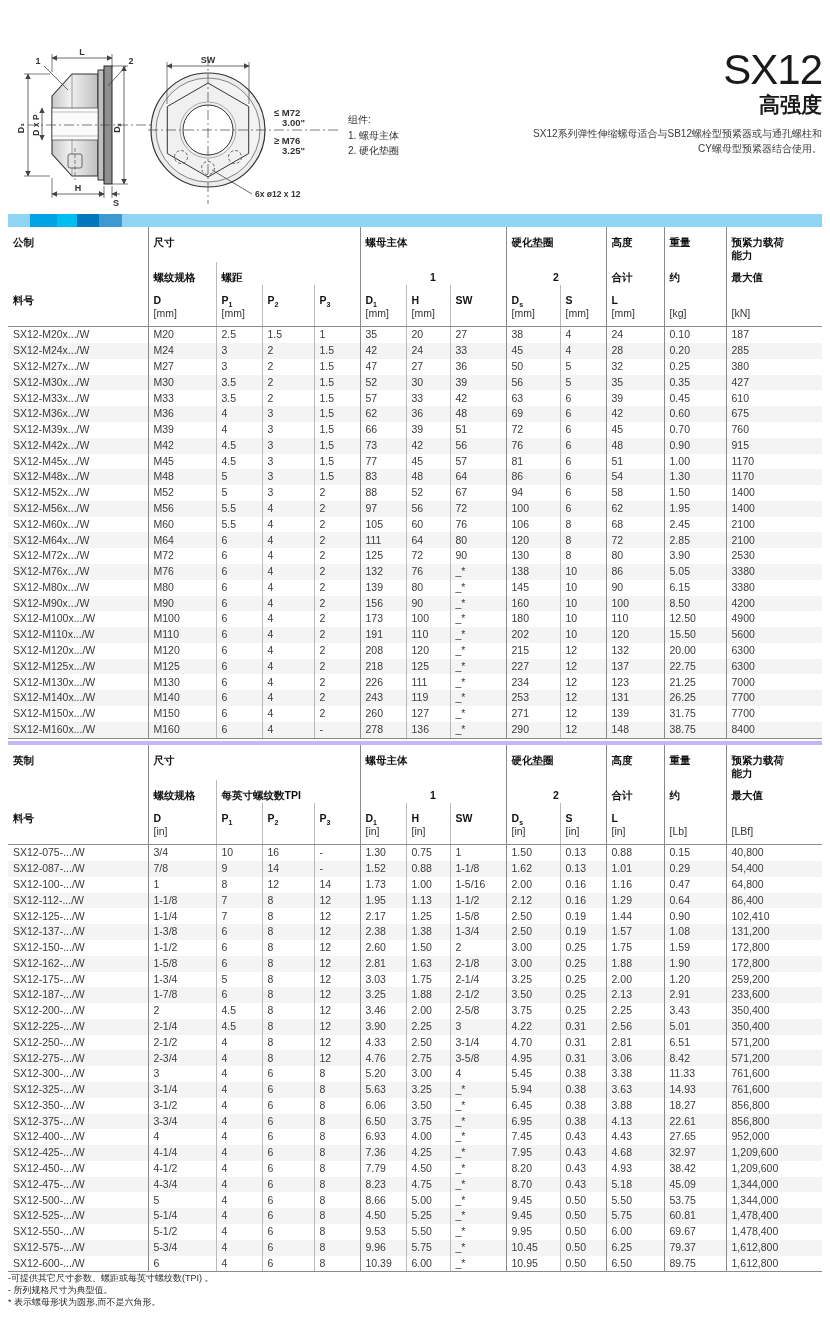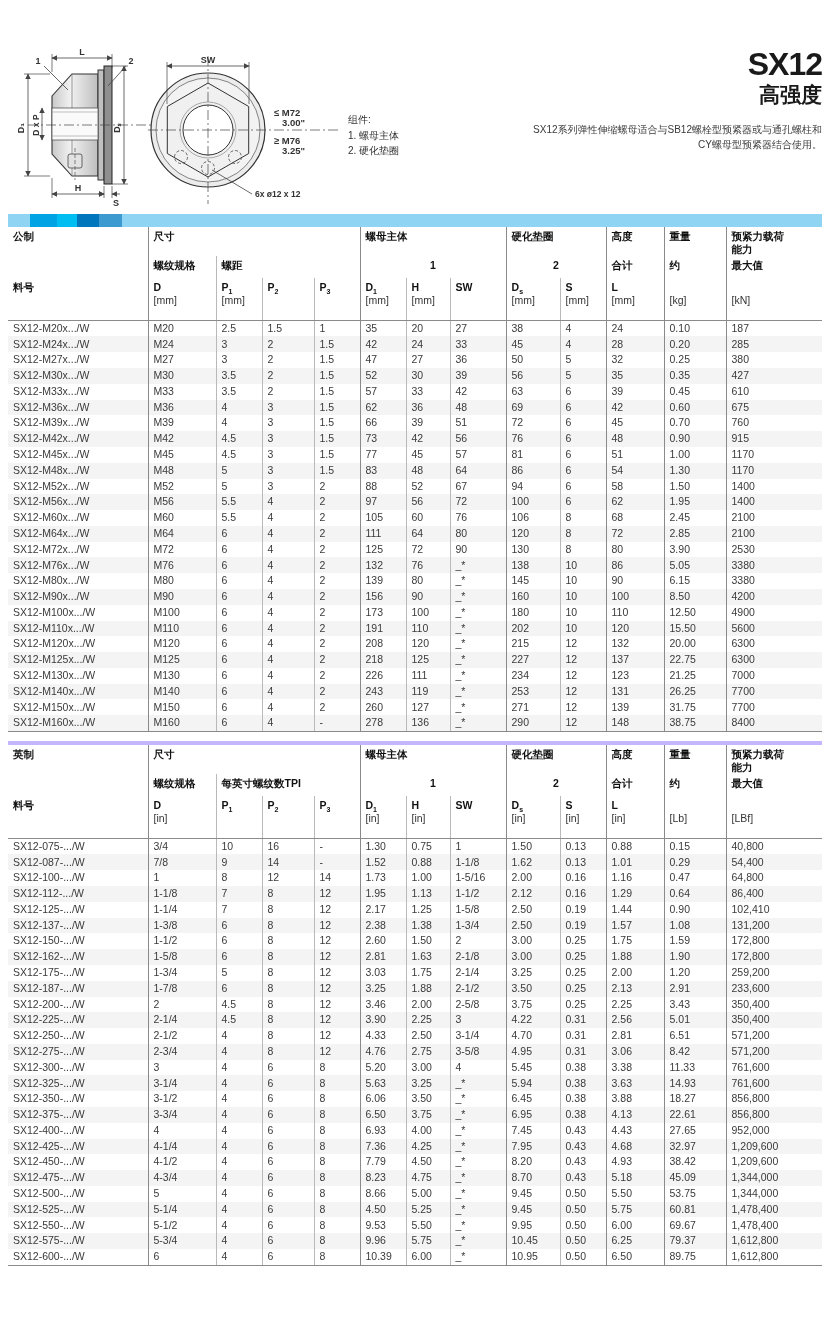--- a/index.html
+++ b/index.html
@@ -5,40 +5,40 @@
   * { margin:0; padding:0; box-sizing:border-box; }
   body { background:#888; }
   .page { position:relative; width:830px; height:1318px; background:#fff;
           font-family:"Liberation Sans", sans-serif; overflow:hidden; margin:0 auto; }
 
   
   .hdr { position:relative; height:214px; }
   .svgwrap { position:absolute; }
   .legend { position:absolute; left:348px; top:112px; font-size:10px; color:#333; line-height:1.55; }
   .titleblock { position:absolute; top:48px; right:8px; text-align:right; color:#1a1a1a; }
-  .titleblock h1 { font-size:32px; font-weight:700; letter-spacing:-1px; line-height:1.05; }
+  .titleblock h1 { font-size:42px; font-weight:400; letter-spacing:-1px; line-height:1.05; }
   .titleblock .sub { font-size:21px; font-weight:700; line-height:1.2; }
-  .titleblock .desc { margin-top:15px; font-size:10px; color:#3a3a3a; line-height:1.5; }
+  .titleblock .desc { margin-top:9px; font-size:10px; color:#3a3a3a; line-height:1.5; }
 
   svg text { font-family:"Liberation Sans", sans-serif; font-size:9px; font-weight:bold; fill:#333; }
   svg text.sm { font-size:8.5px; }
   svg text.note { font-size:9.5px; }
 
   
   .bluebar { position:absolute; left:8px; top:214px; width:814px; height:13px; display:flex; }
   .bluebar div { height:100%; }
   .bluebar .rest { flex:1; }
 
   
   .tblwrap { position:absolute; left:8px; width:814px; }
   #tbl0 { top:227px; }
   #tbl1 { top:741px; border-top:4px solid #c4b5fd; }
   table.spec { border-collapse:collapse; table-layout:fixed; width:814px; }
   table.spec th { font-weight:bold; color:#111; text-align:left; vertical-align:top;
-                  padding:3px 5px 1px 5px; font-size:10.5px; line-height:1.2; }
+                  padding:9px 5px 1px 5px; font-size:10.5px; line-height:1.2; }
   table.spec .ra { height:26px; }
   table.spec .rb { height:22px; }
   table.spec .rc { height:42px; border-bottom:1px solid #8a8a8a;margin-left:42px; }
   table.spec td { font-size:10.5px; line-height:11.6px; padding:2.1px 5px; color:#3a3a3a;
                   white-space:nowrap; overflow:hidden; }
   table.spec .gb { border-left:1px solid #8a8a8a; }
   table.spec .sb { border-left:1px solid #b9b9b9; }
   table.spec .center { text-align:center; }
   table.spec tbody tr:nth-child(even) { background:#f4f4f4; }
   table.spec tbody tr:last-child td { border-bottom:1px solid #8a8a8a; }
@@ -1161,14 +1161,19 @@
             <td class="gb">10.95</td>
             <td class="sb">0.50</td>
             <td class="gb">6.50</td>
             <td class="gb">89.75</td>
             <td class="gb">1,612,800</td>
           </tr>
         </tbody>
       </table>
     </div>
 
+  <div class="foot">
+    <div>-可提供其它尺寸参数、螺距或每英寸螺纹数(TPI) 。</div>
+    <div>- 所列规格尺寸为典型值。</div>
+    <div>* 表示螺母形状为圆形,而不是六角形。</div>
+  </div>
 
 </div>
 
 </body></html>

